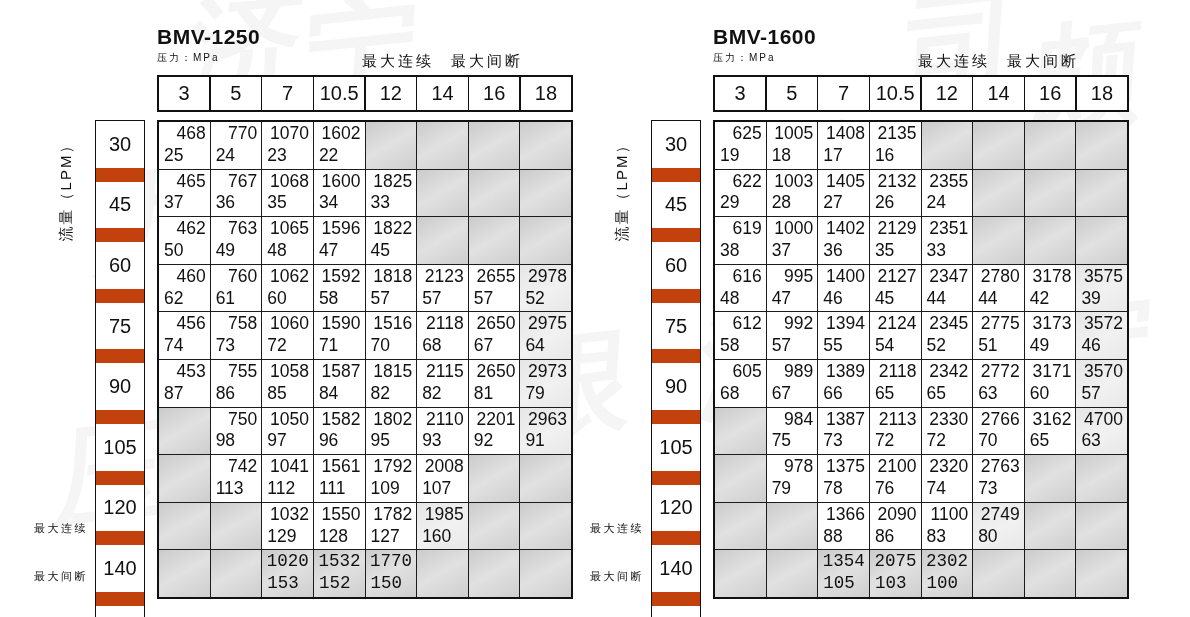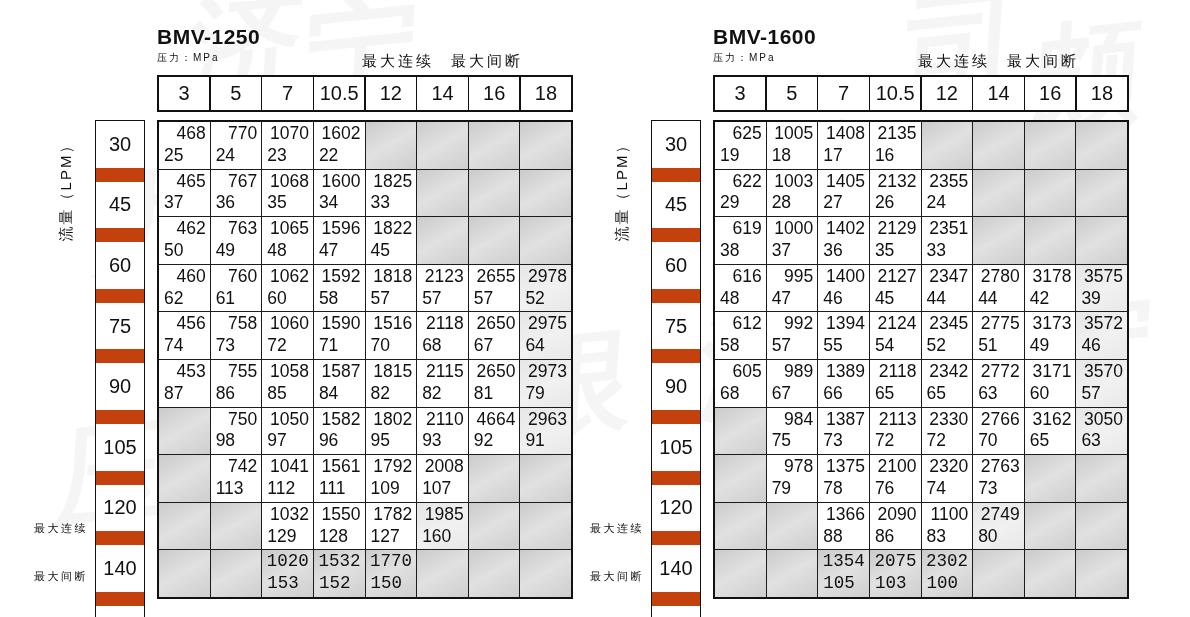--- a/index.html
+++ b/index.html
@@ -264,21 +264,21 @@
         </div>
         <div class="cell">
           <span class="t">1802</span>
           <span class="b">95</span>
         </div>
         <div class="cell">
           <span class="t">2110</span>
           <span class="b">93</span>
         </div>
         <div class="cell">
-          <span class="t">4664</span>
+          <span class="t">2201</span>
           <span class="b">92</span>
         </div>
         <div class="cell lt">
           <span class="t">2963</span>
           <span class="b">91</span>
         </div>
         <div class="cell gr"></div>
         <div class="cell">
           <span class="t">742</span>
           <span class="b">113</span>
@@ -555,21 +555,21 @@
         </div>
         <div class="cell">
           <span class="t">2766</span>
           <span class="b">70</span>
         </div>
         <div class="cell">
           <span class="t">3162</span>
           <span class="b">65</span>
         </div>
         <div class="cell lt">
-          <span class="t">3050</span>
+          <span class="t">4700</span>
           <span class="b">63</span>
         </div>
         <div class="cell gr"></div>
         <div class="cell">
           <span class="t">978</span>
           <span class="b">79</span>
         </div>
         <div class="cell">
           <span class="t">1375</span>
           <span class="b">78</span>

